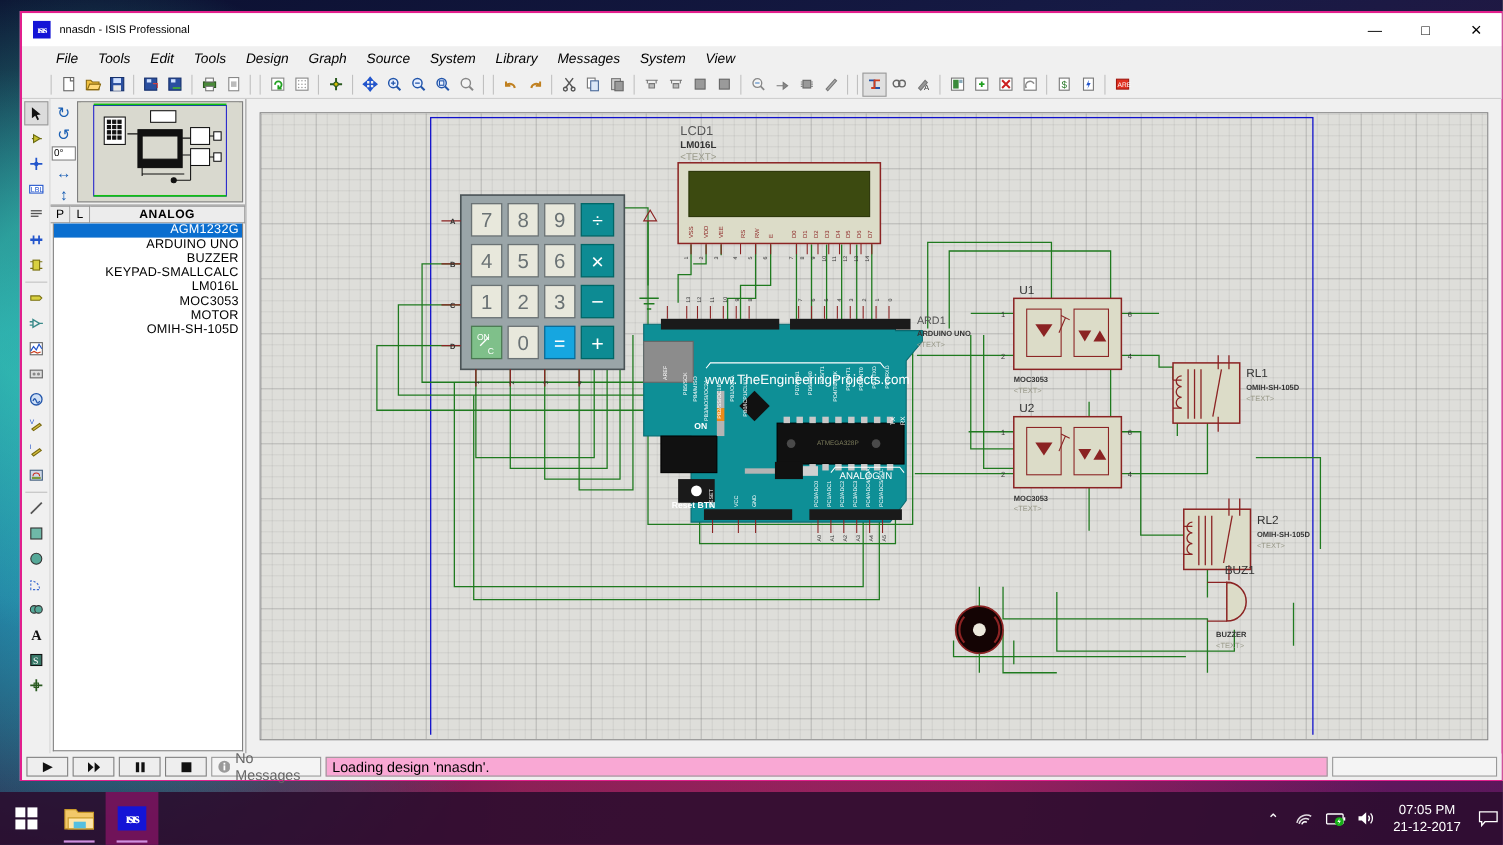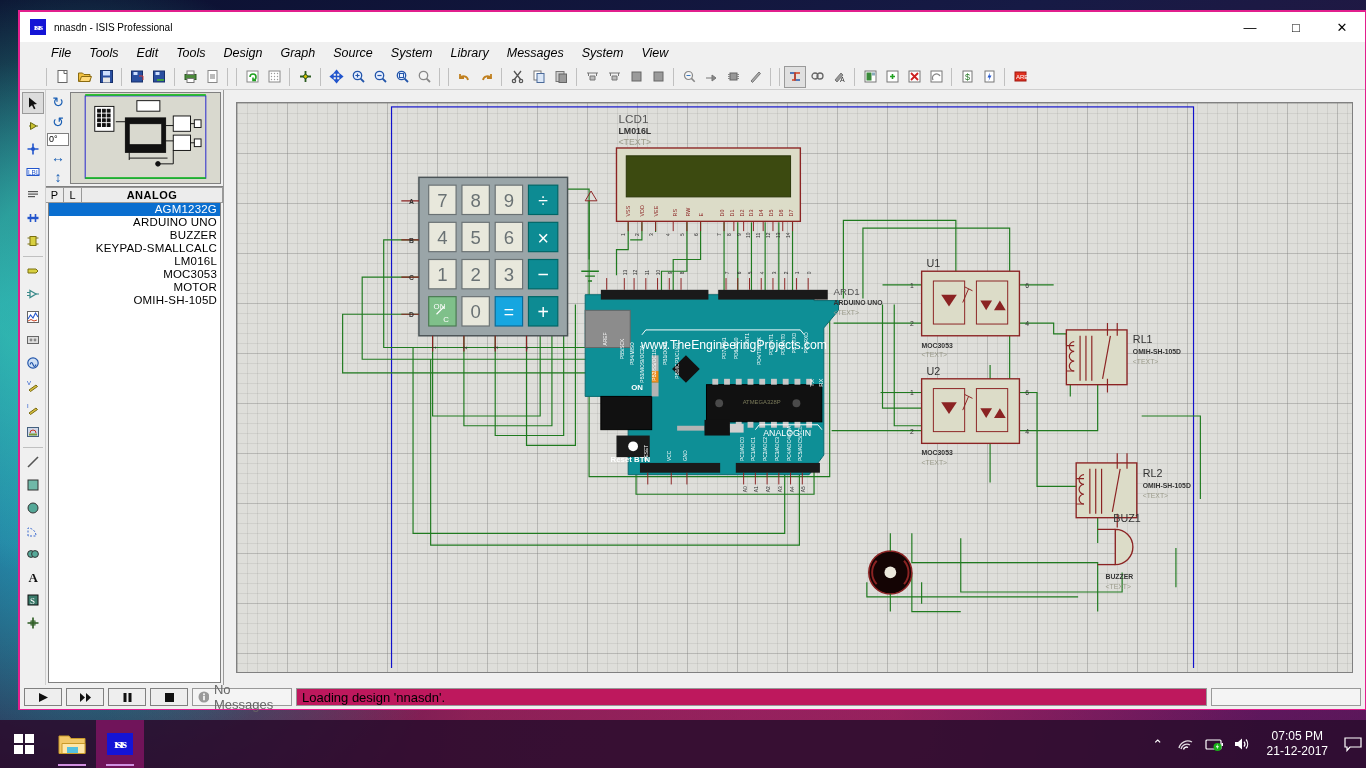--- a/index.html
+++ b/index.html
@@ -89,21 +89,21 @@
     background-size: 50px 50px, 50px 50px, 10px 10px, 10px 10px;
   }
   #sheetsvg { position:absolute; inset:0; }
   
   #statusbar { height:24px; background:#f0f0f0; display:flex; align-items:center; padding:0 4px; gap:4px;}
   .sbtn { width:38px;height:18px;border:1px solid #808080;background:#eee;
           display:flex;align-items:center;justify-content:center; }
   .sfield { height:18px; border:1px solid #999; background:#f4f4f4;
             display:flex;align-items:center;padding:0 5px;font-size:13px;color:#666;gap:5px; }
   .sfield.msg { width:100px; }
-  .sfield.log { flex:1; background:#be185d; color:#000; }
+  .sfield.log { flex:1; background:#f9a8d4; color:#000; }
   .sfield.right { width:150px; }
   
   #taskbar { position:absolute; left:0; bottom:0; width:1366px; height:48px;
              background:rgba(42,12,46,.88); display:flex; align-items:center; }
   .tb-item { width:48px;height:48px;display:flex;align-items:center;justify-content:center;position:relative; }
   .tb-item.active { background:rgba(170,20,120,.55); }
   .tb-item.open::after { content:""; position:absolute; bottom:2px; left:10px; right:10px; height:2px; background:#d090e0; }
   #tray { margin-left:auto; display:flex; align-items:center; height:48px; padding-right:4px; gap:10px; color:#fff; }
   #clock { font-size:12px; line-height:15px; text-align:center; padding:0 6px; }
   .trayicon { width:18px;height:18px;display:flex;align-items:center;justify-content:center;color:#fff;font-size:13px;}

